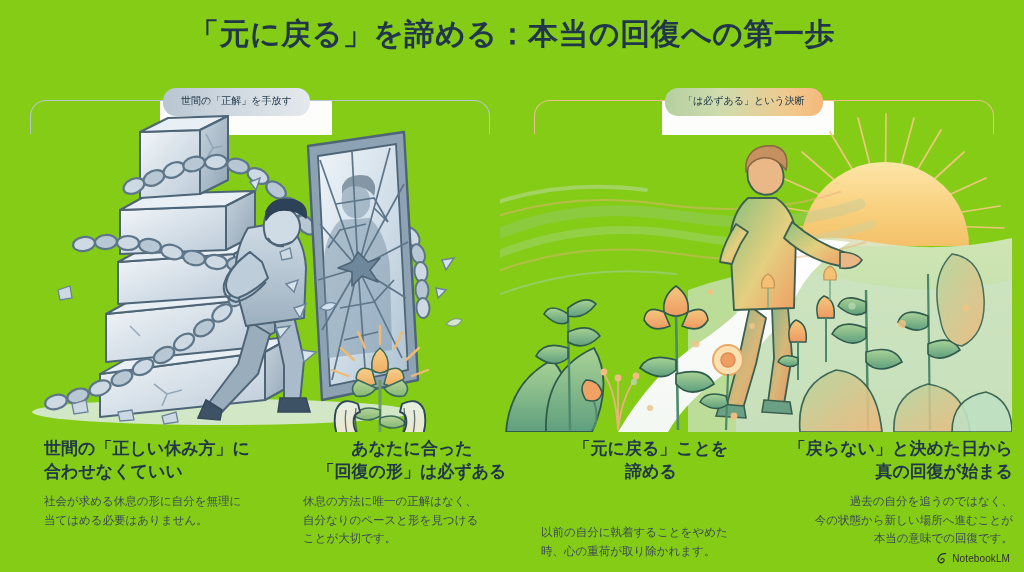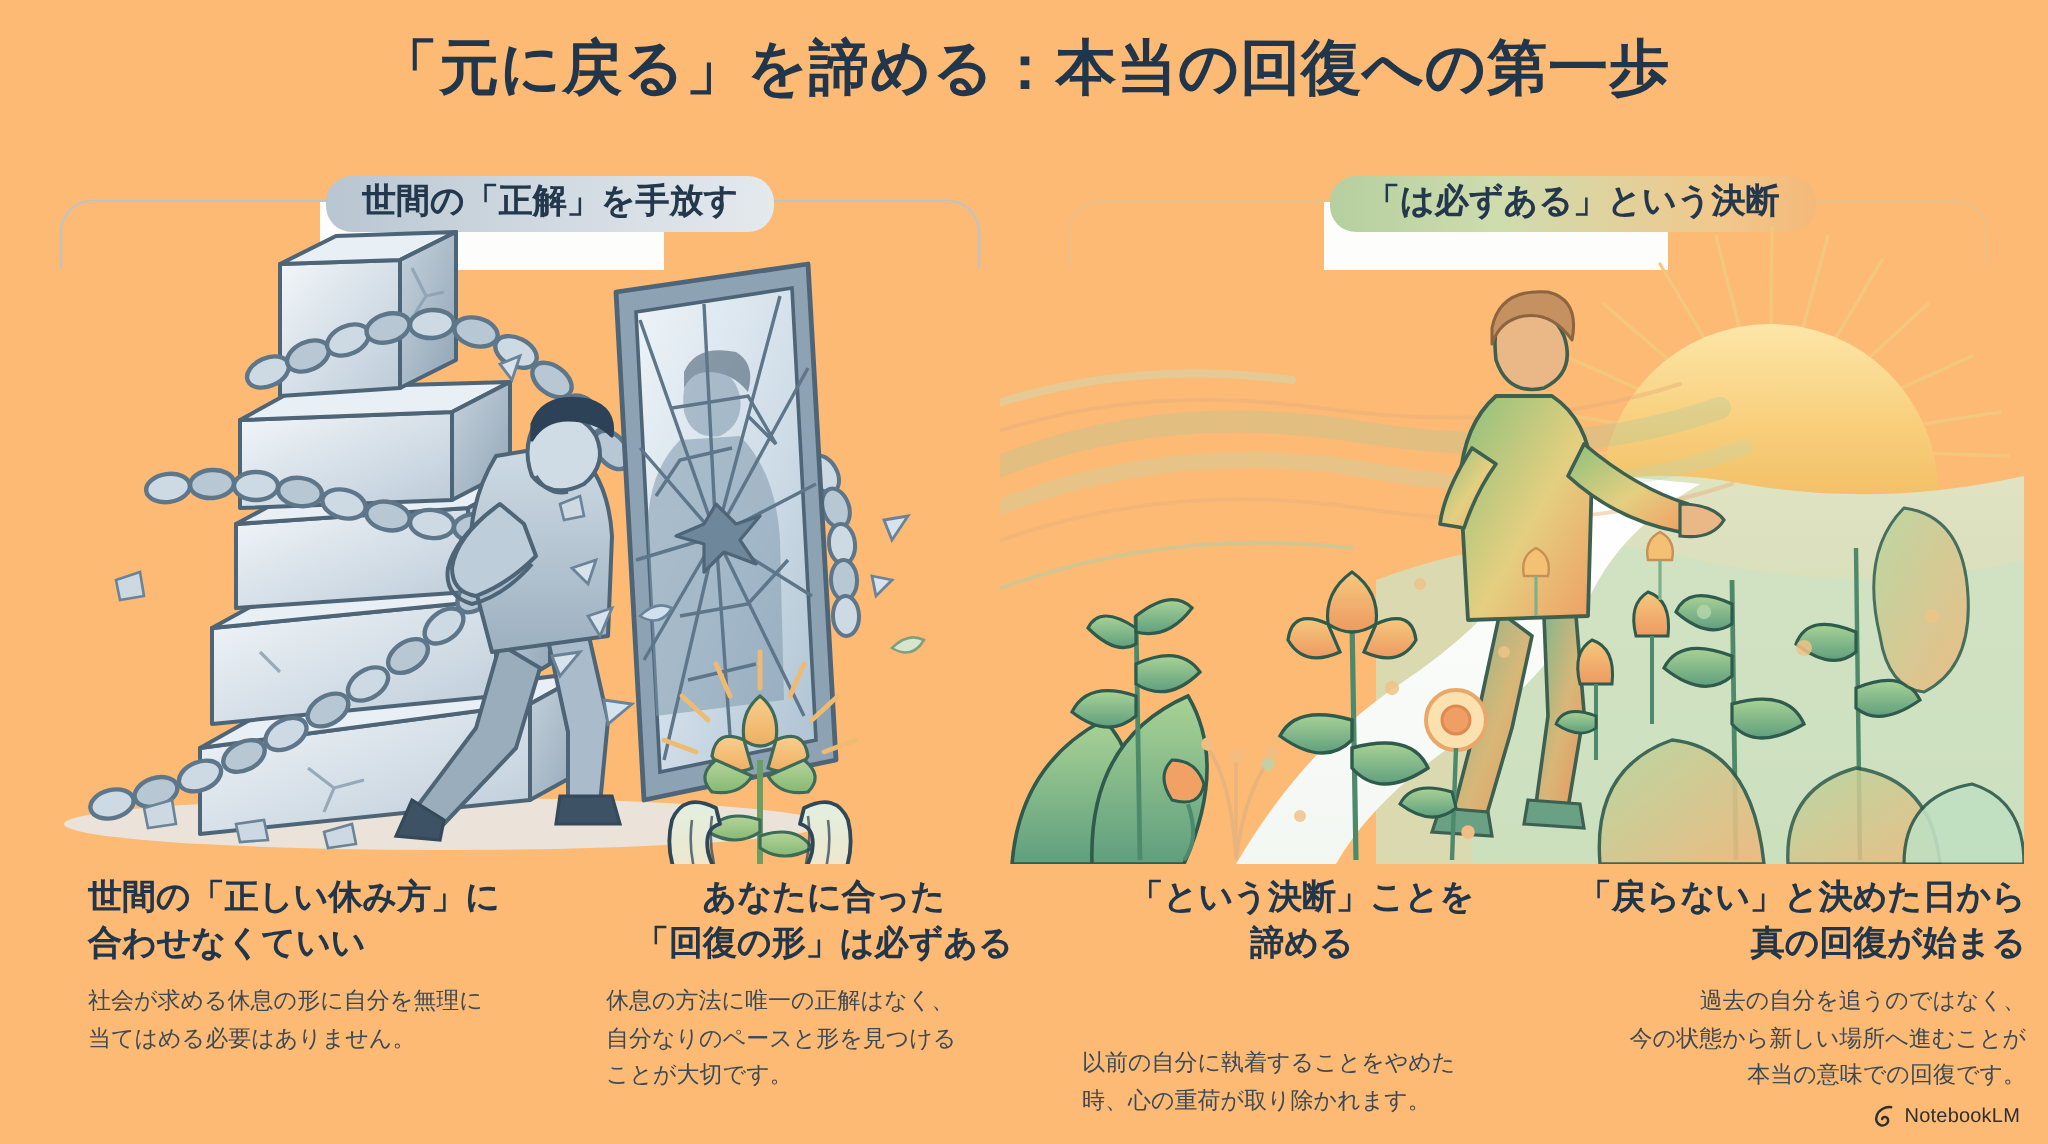--- a/index.html
+++ b/index.html
@@ -4,21 +4,21 @@
 <title>infographic</title>
 <style>
   * { margin:0; padding:0; box-sizing:border-box; }
   html,body{
     width:1024px; height:572px; overflow:hidden;
     background:#ffffff;
     font-family:"Liberation Sans","DejaVu Sans",sans-serif;
   }
   #stage{
     position:relative; width:1024px; height:572px;
-    background:#fdba74;
+    background:#84cc16;
     overflow:hidden;
   }
 
   
   .title{
     position:absolute; left:0; top:14px; width:1024px;
     text-align:center;
     font-size:30px; font-weight:bold; letter-spacing:.5px;
     color:#21364b;
     white-space:nowrap;
@@ -36,21 +36,21 @@
   .rail.left{ left:30px; top:100px; width:460px; }
   .rail.right{ left:534px; top:100px; width:460px;
     border-color:#e9c08a; }
   .rail-mask{
     position:absolute; top:101px; height:34px; background:#fdfdfc;
   }
   .pill{
     position:absolute; top:88px;
     height:28px; line-height:25px; padding:0 18px;
     border-radius:13px;
-    font-size:17px; font-weight:bold; color:#23384c;
+    font-size:10px; font-weight:normal; color:#23384c;
     white-space:nowrap;
   }
   .pill.left{
     left:163px;
     background:linear-gradient(90deg,#b8c6d1 0%,#cfd8e0 45%,#e4e9ed 100%);
   }
   .pill.right{
     left:665px;
     background:linear-gradient(90deg,#b5cf9f 0%,#cfdcae 35%,#f1c88c 80%,#f4b97a 100%);
   }
@@ -532,21 +532,21 @@
 
     <div class="col c2">
       <div class="hd">あなたに合った
 「回復の形」は必ずある</div>
       <div class="bd">休息の方法に唯一の正解はなく、
 自分なりのペースと形を見つける
 ことが大切です。</div>
     </div>
 
     <div class="col c3">
-      <div class="hd">「という決断」ことを
+      <div class="hd">「元に戻る」ことを
 諦める</div>
       <div class="bd">以前の自分に執着することをやめた
 時、心の重荷が取り除かれます。</div>
     </div>
 
     <div class="col c4">
       <div class="hd">「戻らない」と決めた日から
 真の回復が始まる</div>
       <div class="bd">過去の自分を追うのではなく、
 今の状態から新しい場所へ進むことが

